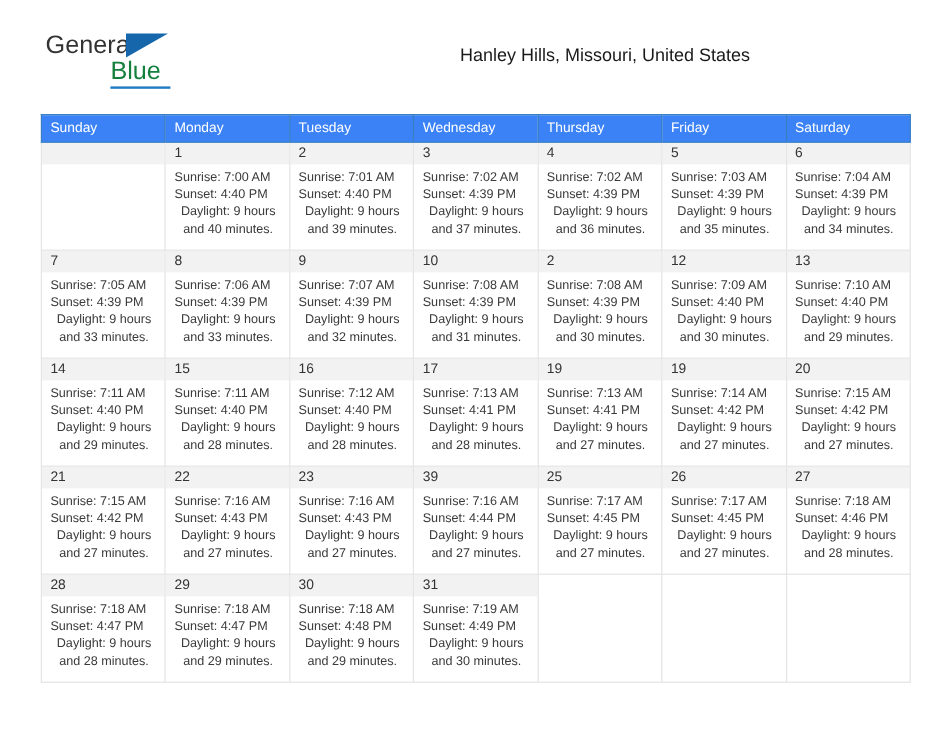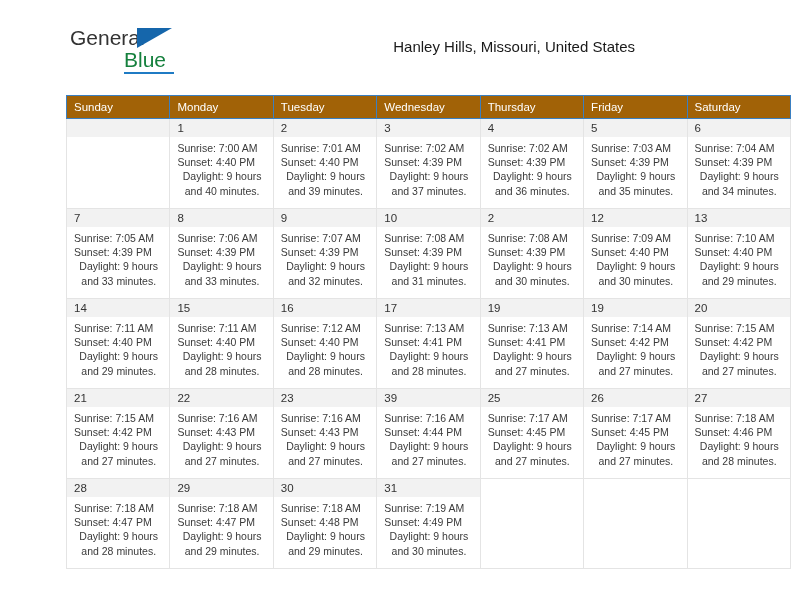--- a/index.html
+++ b/index.html
@@ -12,21 +12,20 @@
     height: 612px;
     font-family: "Liberation Sans", sans-serif;
     color: #1a1a1a;
     overflow: hidden;
   }
   .page {
     position: relative;
     width: 673px;
     height: 612px;
     box-sizing: border-box;
-    padding-left: 32px;
   }
 
   
   .header {
     display: flex;
     align-items: flex-start;
     justify-content: space-between;
     padding: 26px 36px 0 34px;
     box-sizing: border-box;
   }
@@ -80,33 +79,33 @@
     line-height: 34px;
     color: #1a1a1a;
     font-weight: normal;
     margin: 0;
     white-space: nowrap;
   }
   .location {
     font-size: 15px;
     line-height: 20px;
     color: #1a1a1a;
-    margin: 9px 2px 0 0;
+    margin: 9px 12px 0 0;
     white-space: nowrap;
   }
 
   
   .calendar {
     margin: 11px 34px 0 34px;
     width: 725px;
     border-collapse: collapse;
     table-layout: fixed;
   }
   .calendar th {
-    background: #a16207;
+    background: #3b82f6;
     color: #ffffff;
     font-size: 11.5px;
     font-weight: normal;
     text-align: left;
     padding: 5px 0 5px 7px;
     height: 19px;
     box-sizing: border-box;
     border: 1px solid #3a7fc1;
   }
   .calendar td {

